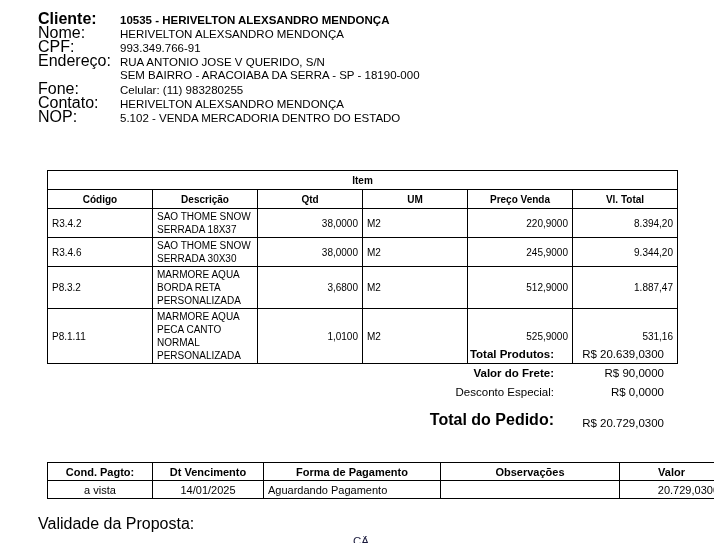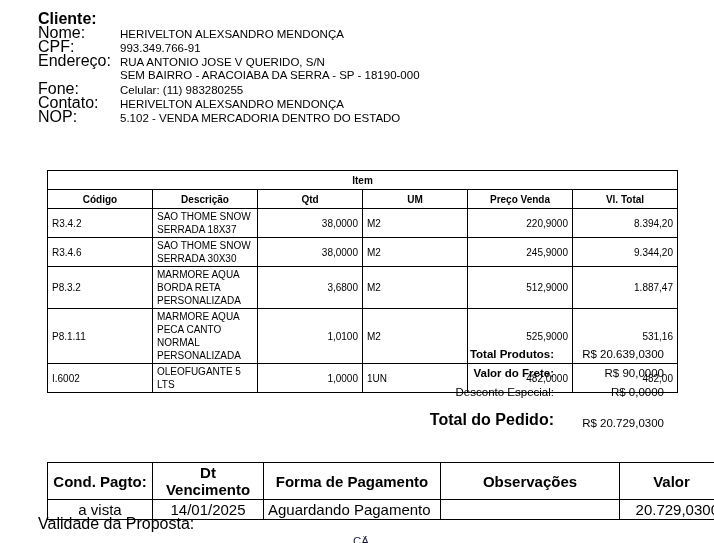--- a/index.html
+++ b/index.html
@@ -116,21 +116,21 @@
   #payment-table {
     position: absolute;
     left: 47px;
     top: 462px;
     width: 631px;
     border-collapse: collapse;
     table-layout: fixed;
   }
   #payment-table td, #payment-table th {
     border: 1px solid #000000;
-    font-size: 15px;
+    font-size: 11px;
     padding: 1px 4px;
     height: 15px;
   }
   #payment-table thead th {
     font-weight: bold;
     text-align: center;
   }
   .pc-cond  { width: 96px; text-align: center; }
   .pc-venc  { width: 102px; text-align: center; }
   .pc-forma { width: 168px; text-align: left; }
@@ -154,20 +154,21 @@
     line-height: 11px;
     color: #1a1a3c;
   }
 </style>
 </head>
 <body>
 
 <div id="client-header">
   <div class="info-row">
     <div class="info-label bold">Cliente:</div>
+    <div class="info-value bold">10535 - HERIVELTON ALEXSANDRO MENDONÇA</div>
   </div>
   <div class="info-row">
     <div class="info-label">Nome:</div>
     <div class="info-value">HERIVELTON ALEXSANDRO MENDONÇA</div>
   </div>
   <div class="info-row">
     <div class="info-label">CPF:</div>
     <div class="info-value">993.349.766-91</div>
   </div>
   <div class="info-row">
@@ -242,30 +243,20 @@
       <td class="col-codigo">P8.1.11</td>
       <td class="col-desc">
         <div class="desc-lines">MARMORE AQUA PECA CANTO NORMAL</div>
         <div class="desc-lines">PERSONALIZADA</div>
       </td>
       <td class="col-qtd">1,0100</td>
       <td class="col-um">M2</td>
       <td class="col-preco">525,9000</td>
       <td class="col-total">531,16</td>
     </tr>
-    <tr class="row-short">
-      <td class="col-codigo">I.6002</td>
-      <td class="col-desc">
-        <div class="desc-lines">OLEOFUGANTE 5 LTS</div>
-      </td>
-      <td class="col-qtd">1,0000</td>
-      <td class="col-um">1UN</td>
-      <td class="col-preco">482,0000</td>
-      <td class="col-total">482,00</td>
-    </tr>
   </tbody>
 </table>
 
 <div id="totals-block">
   <div class="total-row">
     <div class="total-label">Total Produtos:</div>
     <div class="total-value">R$ 20.639,0300</div>
   </div>
   <div class="total-row">
     <div class="total-label">Valor do Frete:</div>

